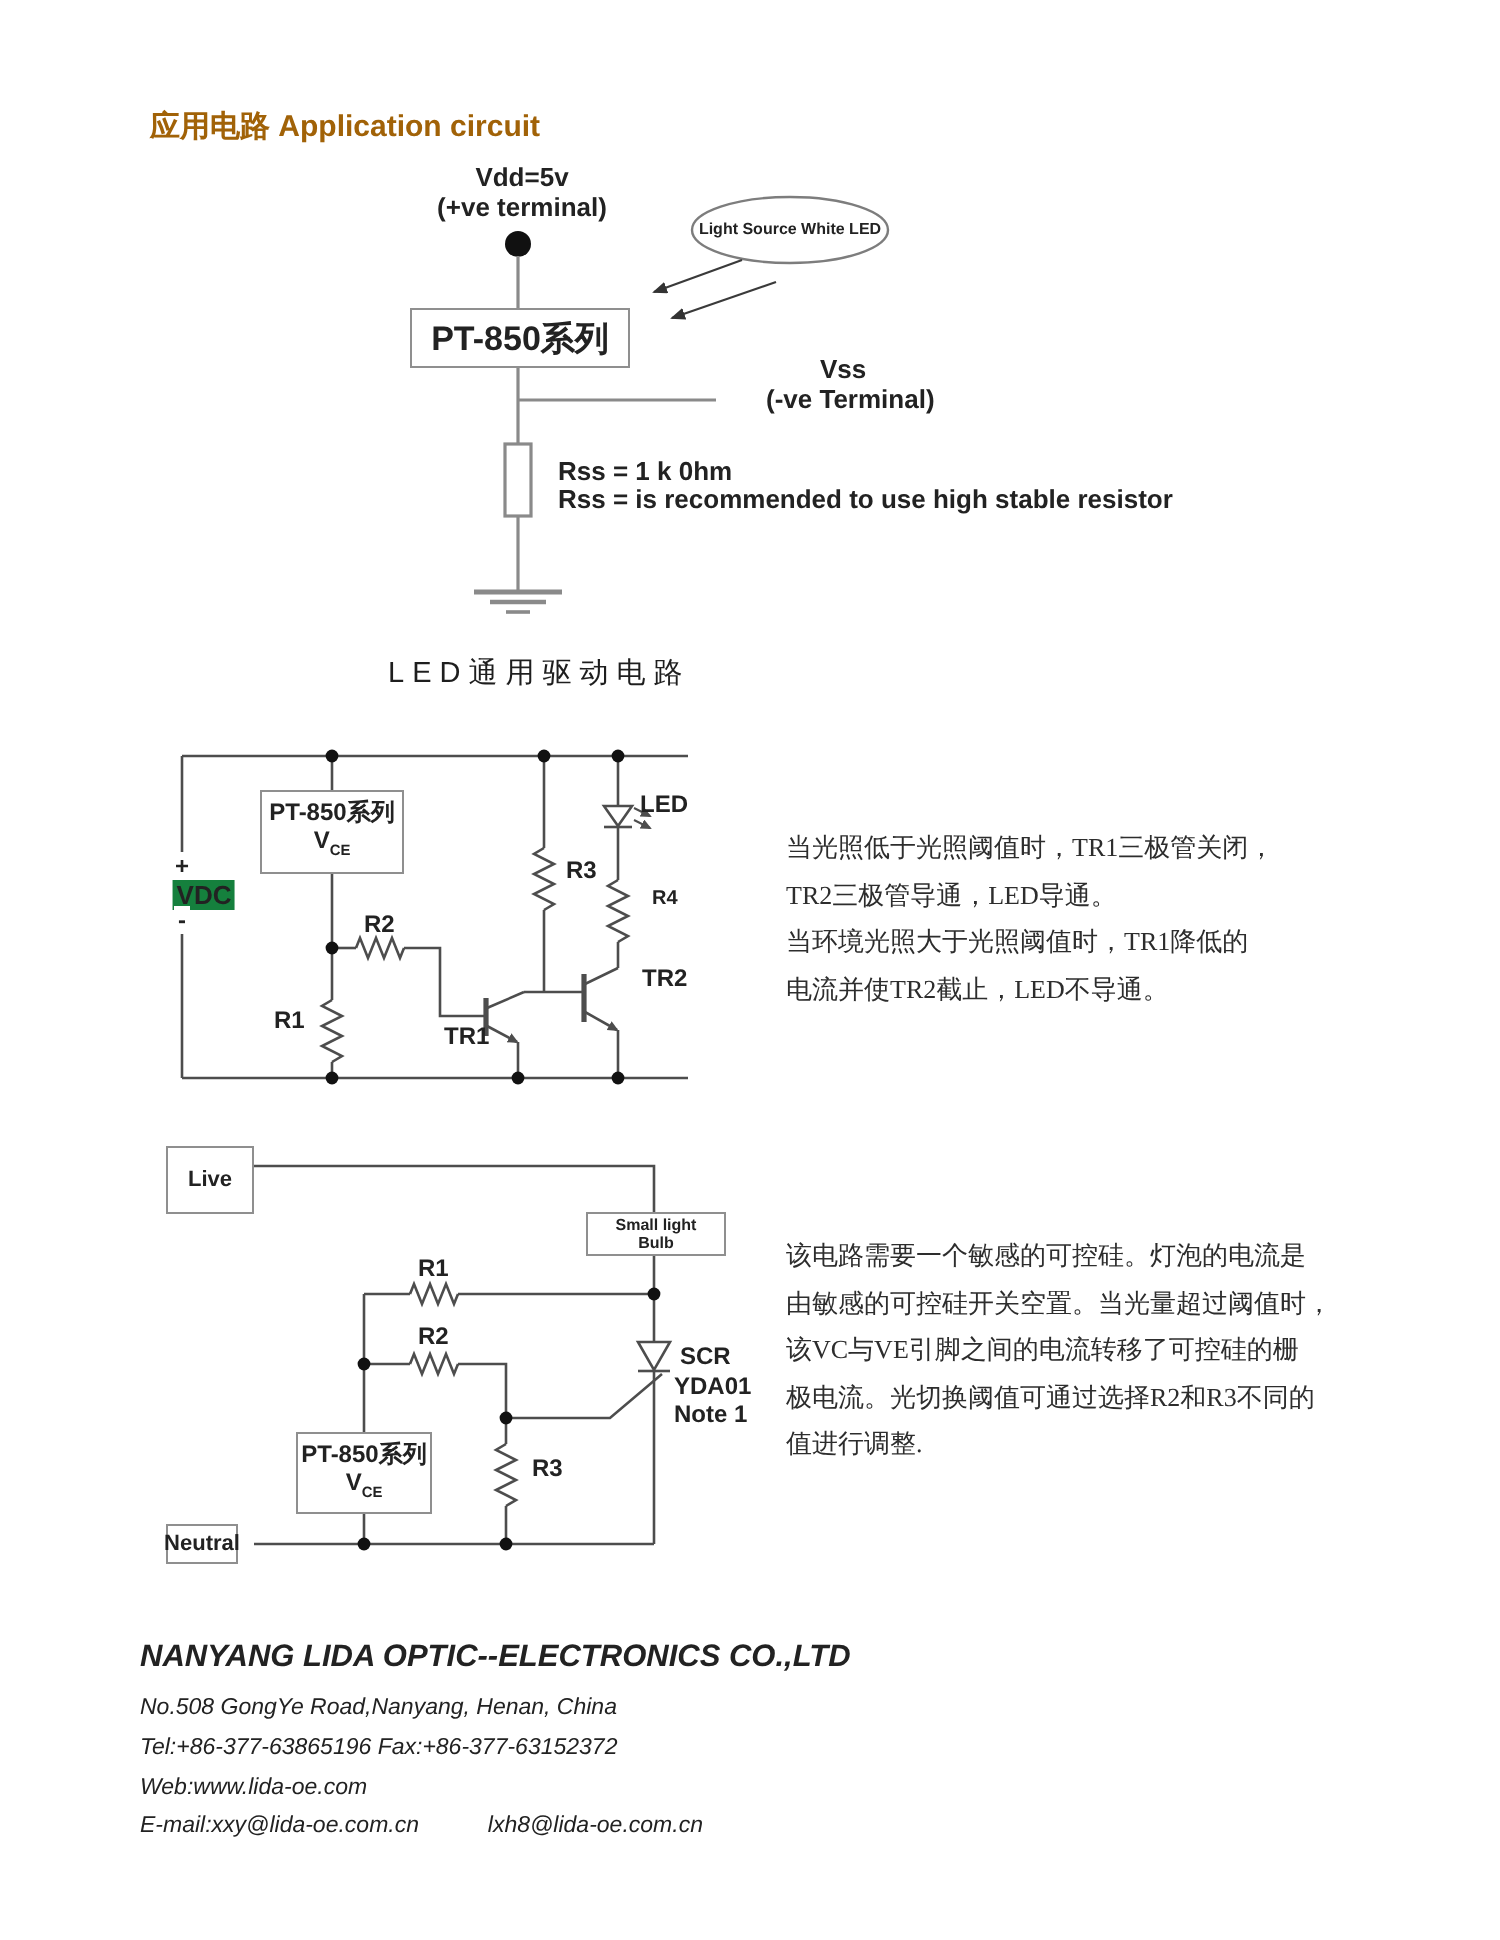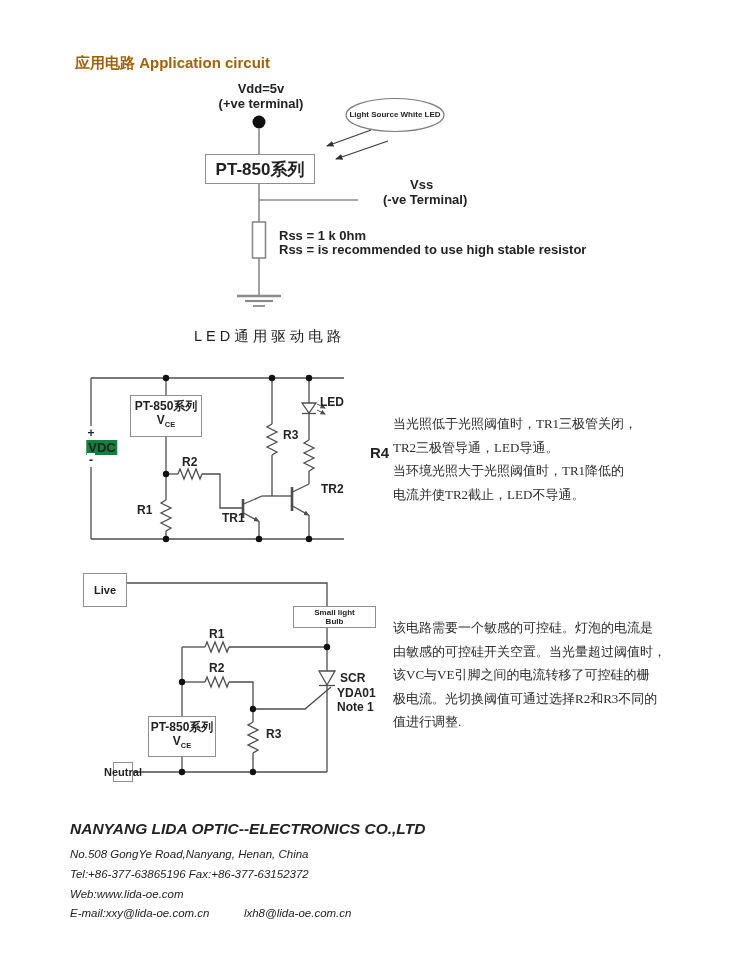--- a/index.html
+++ b/index.html
@@ -173,50 +173,50 @@
   <div class="abs lbl ctr" style="left:91px;top:453px;font-size:12px;background:#fff;padding:0 2px;">-</div>
 
   <div class="cbox" style="left:130px;top:395px;width:72px;height:42px;font-size:12px;line-height:14px;">
     <span>PT-850系列</span>
     <span class="vce"><span>V</span><sub>CE</sub></span>
   </div>
 
   <div class="abs lbl" style="left:182px;top:455px;font-size:12px;">R2</div>
   <div class="abs lbl" style="left:137px;top:503px;font-size:12px;">R1</div>
   <div class="abs lbl" style="left:283px;top:428px;font-size:12px;">R3</div>
-  <div class="abs lbl" style="left:326px;top:444px;font-size:15px;margin-left:44px;">R4</div>
+  <div class="abs lbl" style="left:326px;top:444px;font-size:10px;">R4</div>
   <div class="abs lbl" style="left:320px;top:395px;font-size:12px;">LED</div>
   <div class="abs lbl" style="left:222px;top:511px;font-size:12px;">TR1</div>
   <div class="abs lbl" style="left:321px;top:482px;font-size:12px;">TR2</div>
 
   <div class="desc" style="left:393px;top:412px;">
     <div>当光照低于光照阈值时，TR1三极管关闭，</div>
     <div>TR2三极管导通，LED导通。</div>
     <div>当环境光照大于光照阈值时，TR1降低的</div>
     <div>电流并使TR2截止，LED不导通。</div>
   </div>
 
   <div class="cbox" style="left:83px;top:573px;width:44px;height:34px;font-size:11px;">
     <span>Live</span>
   </div>
-  <div class="cbox" style="left:293px;top:606px;width:83px;height:22px;font-size:8px;line-height:9px;">
+  <div class="cbox" style="left:293px;top:606px;width:70px;height:22px;font-size:8px;line-height:9px;">
     <span>Small light</span>
     <span>Bulb</span>
   </div>
   <div class="abs lbl" style="left:209px;top:627px;font-size:12px;">R1</div>
   <div class="abs lbl" style="left:209px;top:661px;font-size:12px;">R2</div>
   <div class="abs lbl" style="left:266px;top:727px;font-size:12px;">R3</div>
   <div class="abs lbl" style="left:340px;top:671px;font-size:12px;">SCR</div>
   <div class="abs lbl" style="left:337px;top:686px;font-size:12px;">YDA01</div>
   <div class="abs lbl" style="left:337px;top:700px;font-size:12px;">Note 1</div>
   <div class="cbox" style="left:148px;top:716px;width:68px;height:41px;font-size:12px;line-height:14px;">
     <span>PT-850系列</span>
     <span class="vce"><span>V</span><sub>CE</sub></span>
   </div>
-  <div class="cbox" style="left:83px;top:762px;width:20px;height:20px;font-size:11px;margin-left:30px;">
+  <div class="cbox" style="left:83px;top:762px;width:36px;height:20px;font-size:11px;">
     <span>Neutral</span>
   </div>
 
   <div class="desc" style="left:393px;top:616px;">
     <div>该电路需要一个敏感的可控硅。灯泡的电流是</div>
     <div>由敏感的可控硅开关空置。当光量超过阈值时，</div>
     <div>该VC与VE引脚之间的电流转移了可控硅的栅</div>
     <div>极电流。光切换阈值可通过选择R2和R3不同的</div>
     <div>值进行调整.</div>
   </div>

